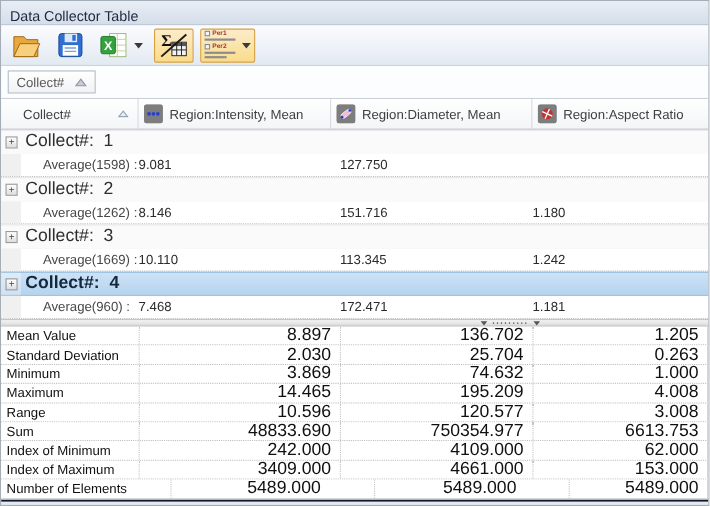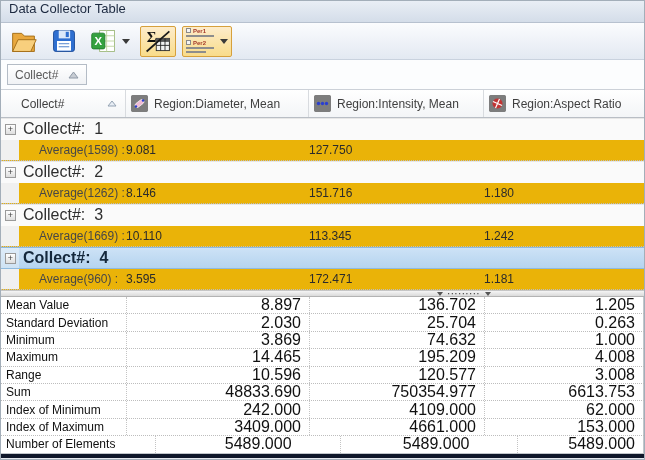--- a/index.html
+++ b/index.html
@@ -9,21 +9,21 @@
   .window{
     position:relative; width:645px; height:460px;
     border:1px solid #a3aeb9; background:#e6eaf0; overflow:hidden;
   }
 
   
   .titlebar{
     position:absolute; left:0; top:0; width:643px; height:22px;
     background:linear-gradient(#e9eef5,#d4dde9);
     border-bottom:1px solid #b7c1cf;
-    display:flex; align-items:flex-start; padding-left:8px;
+    display:flex; align-items:flex-end; padding-left:8px;
   }
   .titlebar span{ font-size:13px; color:#1c2940; }
 
   
   .toolbar{
     position:absolute; left:0; top:22px; width:643px; height:37px;
     background:linear-gradient(#fbfcfe,#e3e9f2);
     border-bottom:1px solid #c9d2de;
     display:flex; align-items:center; padding-left:6px;
   }
@@ -73,21 +73,21 @@
   .hcell .hlabel{ font-size:12px; color:#3f3f3f; margin-left:6px; white-space:nowrap; }
   .hicon{
     width:17px; height:17px; border-radius:2px; background:#7d7d7d;
     margin-left:5px; flex:0 0 auto;
   }
   .c0{ width:125px; padding-left:20px; justify-content:space-between; padding-right:8px; }
   .c1{ width:183px; } .c2{ width:175px; } .c3{ width:160px; }
 
   
   .rows{ position:absolute; left:0; top:117px; width:643px; }
-  .row{ display:flex; height:21.5px; align-items:center; background:#eab308; cursor:pointer; }
+  .row{ display:flex; height:21.5px; align-items:center; background:#ffffff; cursor:pointer; }
   .row .gutter{ width:18px; height:100%; flex:0 0 auto; position:relative; }
   .grow{ background:#fafafa; border-top:1px solid #e7e7e7; }
   .grow .glabel{ font-size:16px; color:#2e2e2e; white-space:pre; padding-left:4px; }
   .arow{ border-bottom:1px dotted #bdbdbd; }
   .arow .gutter{ background:#f0f0f0; }
   .alabel{ width:107px; font-size:12px; color:#474747; padding-left:20px; white-space:nowrap; }
   .val{ font-size:12px; color:#2b2b2b; text-align:left; padding-right:8px; }
   .v1{ width:183px; } .v2{ width:175px; } .v3{ width:160px; }
   .selected{
     background:linear-gradient(#cde2f6,#b5d4ef);
@@ -112,21 +112,21 @@
     display:flex; align-items:center; justify-content:center; cursor:row-resize;
     color:#4a4a4a; font-size:8px; line-height:5px;
   }
   .split-dots{ letter-spacing:1px; margin:0 5px; font-weight:bold; }
   .split-tri{
     width:0; height:0; border-left:3px solid transparent; border-right:3px solid transparent;
     border-top:4px solid #555;
   }
 
   
-  .stats{ position:absolute; left:0; top:296px; width:643px; background:#fff; border-bottom:4px solid #0f172a; }
+  .stats{ position:absolute; left:0; top:296px; width:643px; background:#fff; border-bottom:2px solid #0f172a; }
   .stat-row{ display:flex; height:17.4px; align-items:center; border-bottom:1px dotted #bdbdbd; background:#fff; }
   .stat-row:last-child{ border-bottom:1px solid #c2c6cb;gap:40px; }
   .slabel{ width:125px; font-size:12px; color:#101010; padding-left:5px; white-space:nowrap; }
   .sval{ font-size:16px; color:#101010; text-align:right; padding-right:8px; border-left:1px dotted #c4c4c4; height:100%; display:flex; align-items:center; justify-content:flex-end; }
   .s1{ width:183px; } .s2{ width:175px; } .s3{ width:160px; border-right:1px solid #c2c6cb; }
 
   .sort-tri{ flex:0 0 auto; }
 </style>
 </head>
 <body>
@@ -217,40 +217,40 @@
     </div>
   </div>
 
   <div class="header">
     <div class="hcell c0">
       <span class="hlabel" style="margin-left:0">Collect#</span>
       <svg class="sort-tri" width="10" height="7" viewBox="0 0 10 7">
         <path d="M5 1 L9 6 H1 Z" fill="#e8eef5" stroke="#93a2b2" stroke-width="1"></path>
       </svg>
     </div>
+    <div class="hcell c2">
+      <svg class="hicon" width="17" height="17" viewBox="0 0 17 17">
+        <rect x="0" y="0" width="17" height="17" rx="2" fill="#7d7d7d"></rect>
+        <circle cx="4.5" cy="8.5" r="1.7" fill="#2a3fd0"></circle>
+        <circle cx="8.5" cy="8.5" r="1.7" fill="#2a3fd0"></circle>
+        <circle cx="12.5" cy="8.5" r="1.7" fill="#2a3fd0"></circle>
+      </svg>
+      <span class="hlabel">Region:Intensity, Mean</span>
+    </div>
     <div class="hcell c1">
       <svg class="hicon" width="17" height="17" viewBox="0 0 17 17">
         <rect x="0" y="0" width="17" height="17" rx="2" fill="#7d7d7d"></rect>
         <g transform="rotate(-38 8.5 8.5)">
           <rect x="3.5" y="6.3" width="10" height="4.4" rx="2.2" fill="#f0bcd6" stroke="#ffffff" stroke-width="0.6"></rect>
         </g>
         <circle cx="5" cy="11.5" r="1.2" fill="#2a3fd0"></circle>
         <circle cx="12" cy="5.5" r="1.2" fill="#2a3fd0"></circle>
       </svg>
       <span class="hlabel">Region:Diameter, Mean</span>
     </div>
-    <div class="hcell c2">
-      <svg class="hicon" width="17" height="17" viewBox="0 0 17 17">
-        <rect x="0" y="0" width="17" height="17" rx="2" fill="#7d7d7d"></rect>
-        <circle cx="4.5" cy="8.5" r="1.7" fill="#2a3fd0"></circle>
-        <circle cx="8.5" cy="8.5" r="1.7" fill="#2a3fd0"></circle>
-        <circle cx="12.5" cy="8.5" r="1.7" fill="#2a3fd0"></circle>
-      </svg>
-      <span class="hlabel">Region:Intensity, Mean</span>
-    </div>
     <div class="hcell c3">
       <svg class="hicon" width="17" height="17" viewBox="0 0 17 17">
         <rect x="0" y="0" width="17" height="17" rx="2" fill="#7d7d7d"></rect>
         <circle cx="8.5" cy="8.5" r="5" fill="#c23434"></circle>
         <line x1="4" y1="6.5" x2="13" y2="10.5" stroke="#ffffff" stroke-width="1.2"></line>
         <line x1="6.5" y1="13" x2="10.5" y2="4" stroke="#ffffff" stroke-width="1.2"></line>
       </svg>
       <span class="hlabel">Region:Aspect Ratio</span>
     </div>
   </div>
@@ -300,21 +300,21 @@
 
     <div class="row grow selected">
       <div class="gutter">
           <span class="plus">+</span>
         </div>
       <span class="glabel">Collect#:  4</span>
     </div>
     <div class="row arow">
       <div class="gutter"></div>
       <span class="alabel">Average(960) :</span>
-      <span class="val v1">3.595</span>
+      <span class="val v1">7.468</span>
       <span class="val v2">172.471</span>
       <span class="val v3">1.181</span>
     </div>
   </div>
 
   <div class="splitter">
     <div class="split-handle">
       <span class="split-tri"></span>
       <span class="split-dots">·········</span>
       <span class="split-tri"></span>

